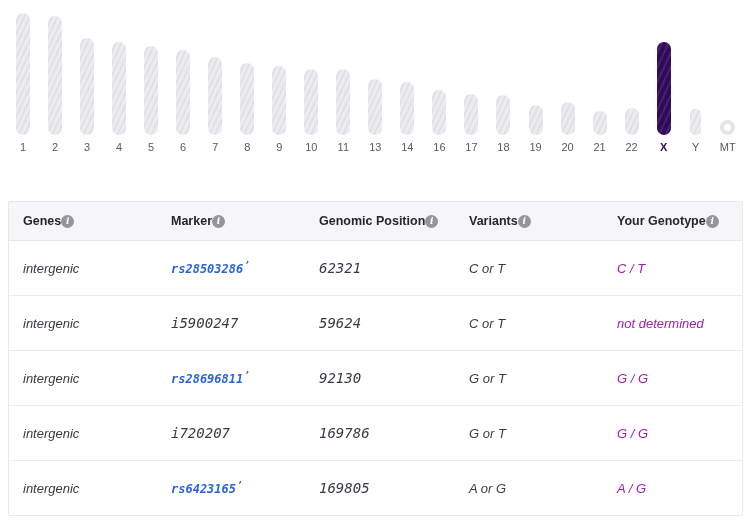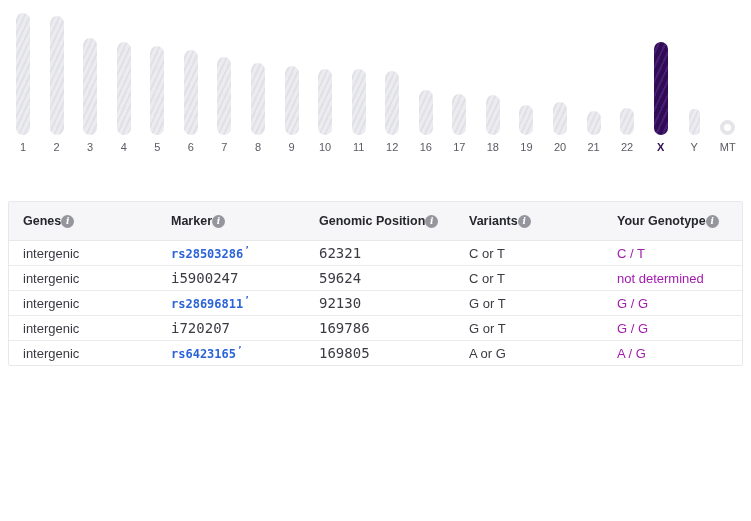--- a/index.html
+++ b/index.html
@@ -80,25 +80,26 @@
     background: #95959d;
     color: #ffffff;
     font-size: 9px;
     font-family: "DejaVu Serif", serif;
     font-style: italic;
     cursor: pointer;
     flex: none;
   }
   .info-icon::before { content: "i"; }
   tbody td {
-    padding: 4px 14px;
+    padding: 19px 14px;
     font-size: 13px;
     color: #3a3a42;
     border-bottom: 1px solid #ebebef;
     background: #ffffff;
+    font-style: italic;
   }
   tbody tr:last-child td { border-bottom: none; }
   td.mono, .marker-plain { font-family: "DejaVu Sans Mono", monospace; font-size: 14px; }
   .marker-link {
     font-family: "DejaVu Sans Mono", monospace;
     font-size: 12px;
     font-weight: bold;
     color: #2b63d9;
     text-decoration: none;
     cursor: pointer;
@@ -153,22 +154,26 @@
   </div>
   <div class="chrom-slot">
     <div class="chrom-shape" style="height:66px"></div>
     <div class="chrom-label">10</div>
   </div>
   <div class="chrom-slot">
     <div class="chrom-shape" style="height:66px"></div>
     <div class="chrom-label">11</div>
   </div>
   <div class="chrom-slot">
-    <div class="chrom-shape" style="height:64px"></div>
-    <div class="chrom-label">12</div>
+    <div class="chrom-shape" style="height:56px"></div>
+    <div class="chrom-label">13</div>
+  </div>
+  <div class="chrom-slot">
+    <div class="chrom-shape" style="height:53px"></div>
+    <div class="chrom-label">14</div>
   </div>
   <div class="chrom-slot">
     <div class="chrom-shape" style="height:45px"></div>
     <div class="chrom-label">16</div>
   </div>
   <div class="chrom-slot">
     <div class="chrom-shape" style="height:41px"></div>
     <div class="chrom-label">17</div>
   </div>
   <div class="chrom-slot">

